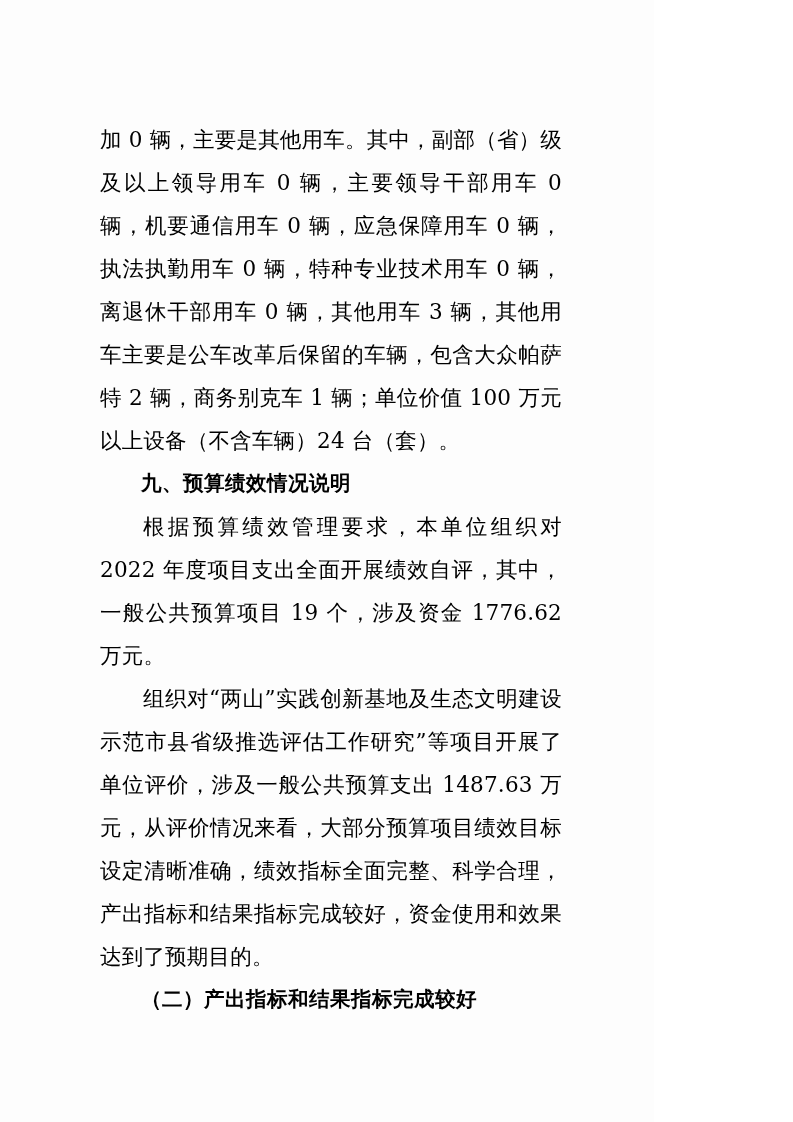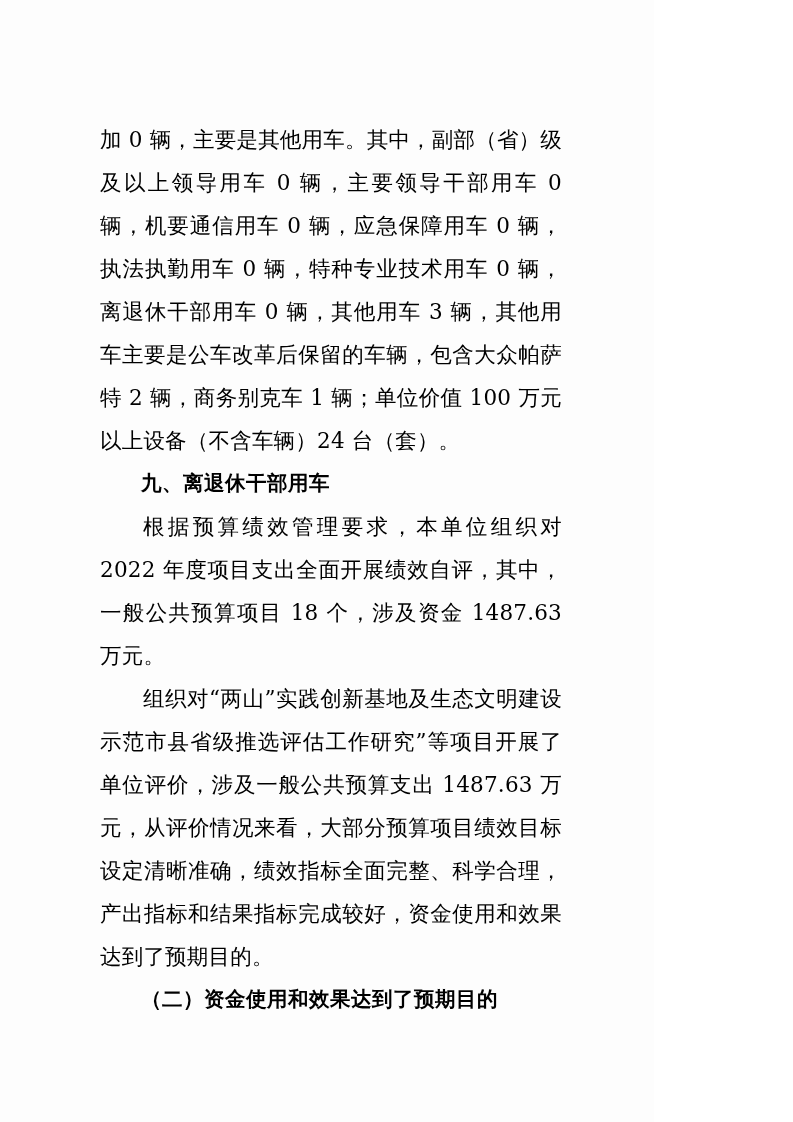--- a/index.html
+++ b/index.html
@@ -54,24 +54,24 @@
   }
 </style>
 </head>
 <body>
 
 <div class="page">
   <div class="doc-body">
 
     <p class="para first">加 0 辆，主要是其他用车。其中，副部（省）级及以上领导用车 0 辆，主要领导干部用车 0 辆，机要通信用车 0 辆，应急保障用车 0 辆，执法执勤用车 0 辆，特种专业技术用车 0 辆，离退休干部用车 0 辆，其他用车 3 辆，其他用车主要是公车改革后保留的车辆，包含大众帕萨特 2 辆，商务别克车 1 辆；单位价值 100 万元以上设备（不含车辆）24 台（套）。</p>
 
-    <p class="heading">九、离退休干部用车</p>
+    <p class="heading">九、预算绩效情况说明</p>
 
 
-    <p class="para">根据预算绩效管理要求，本单位组织对 2022 年度项目支出全面开展绩效自评，其中，一般公共预算项目 18 个，涉及资金 1487.63 万元。</p>
+    <p class="para">根据预算绩效管理要求，本单位组织对 2022 年度项目支出全面开展绩效自评，其中，一般公共预算项目 19 个，涉及资金 1776.62 万元。</p>
 
     <p class="para">组织对“两山”实践创新基地及生态文明建设示范市县省级推选评估工作研究”等项目开展了单位评价，涉及一般公共预算支出 1487.63 万元，从评价情况来看，大部分预算项目绩效目标设定清晰准确，绩效指标全面完整、科学合理，产出指标和结果指标完成较好，资金使用和效果达到了预期目的。</p>
 
-    <p class="subheading">（二）资金使用和效果达到了预期目的</p>
+    <p class="subheading">（二）产出指标和结果指标完成较好</p>
 
 
   </div>
 </div>
 
 </body></html>

